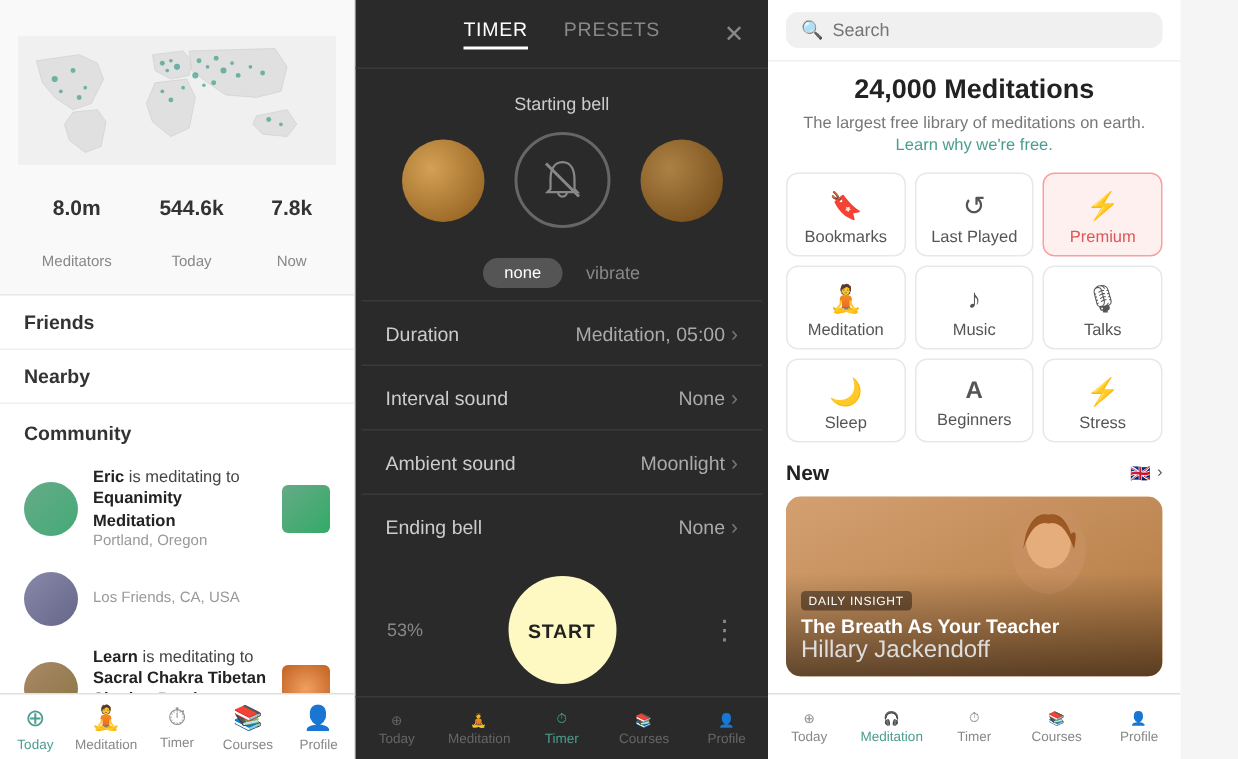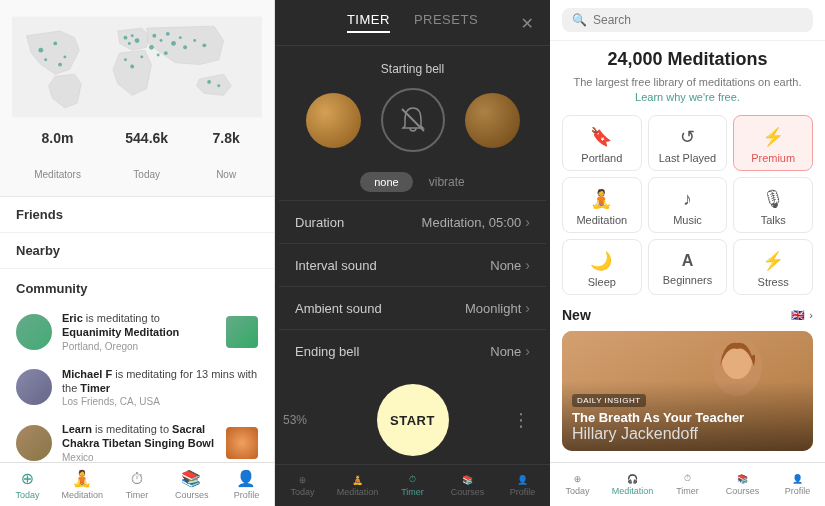--- a/index.html
+++ b/index.html
@@ -7,21 +7,21 @@
       width: 825px;
       height: 506px;
       display: flex;
       font-family: -apple-system, BlinkMacSystemFont, 'Helvetica Neue', Arial, sans-serif;
       overflow: hidden;
       background: #f5f5f5;
     }
 
     
     .left-panel {
-      width: 275px;
+      width: 237px;
       background: #fff;
       display: flex;
       flex-direction: column;
       border-right: 1px solid #e0e0e0;
       overflow: hidden;
     }
 
     .map-section {
       background: #f9f9f9;
       padding: 12px;
@@ -298,21 +298,21 @@
       justify-content: center;
       padding: 12px 20px 8px;
       gap: 0;
       position: relative;
     }
 
     .progress-left {
       font-size: 12px;
       color: #888;
       position: absolute;
-      left: 8px;
+      left: 21px;
     }
 
     .start-btn {
       width: 72px;
       height: 72px;
       border-radius: 50%;
       background: #fef9c3;
       color: #222;
       font-size: 13px;
       font-weight: 700;
@@ -627,21 +627,20 @@
         <div class="community-text">
           <span><strong>Eric</strong> is meditating to <strong>Equanimity Meditation</strong></span>
           <div class="community-sub">Portland, Oregon</div>
         </div>
         <div class="community-thumb thumb-equanimity"></div>
       </div>
 
       <div class="community-item">
         <div class="avatar avatar-michael"></div>
         <div class="community-text">
-          <span><strong>Michael F</strong> is meditating for 13 mins with the <strong>Timer</strong></span>
           <div class="community-sub">Los Friends, CA, USA</div>
         </div>
       </div>
 
       <div class="community-item">
         <div class="avatar avatar-laura"></div>
         <div class="community-text">
           <span><strong>Learn</strong> is meditating to <strong>Sacral Chakra Tibetan Singing Bowl</strong></span>
           <div class="community-sub">Mexico</div>
         </div>
@@ -775,21 +774,21 @@
   <div class="right-content">
     <div class="right-title">24,000 Meditations</div>
     <div class="right-subtitle">
       <span>The largest free library of meditations on earth.</span>
       <a href="#">Learn why we're free.</a>
     </div>
 
     <div class="category-grid">
       <div class="category-item">
         <span class="category-icon">🔖</span>
-        <span>Portland</span>
+        <span>Bookmarks</span>
       </div>
       <div class="category-item">
         <span class="category-icon">↺</span>
         <span>Last Played</span>
       </div>
       <div class="category-item premium">
         <span class="category-icon">⚡</span>
         <span>Premium</span>
       </div>
       <div class="category-item">

